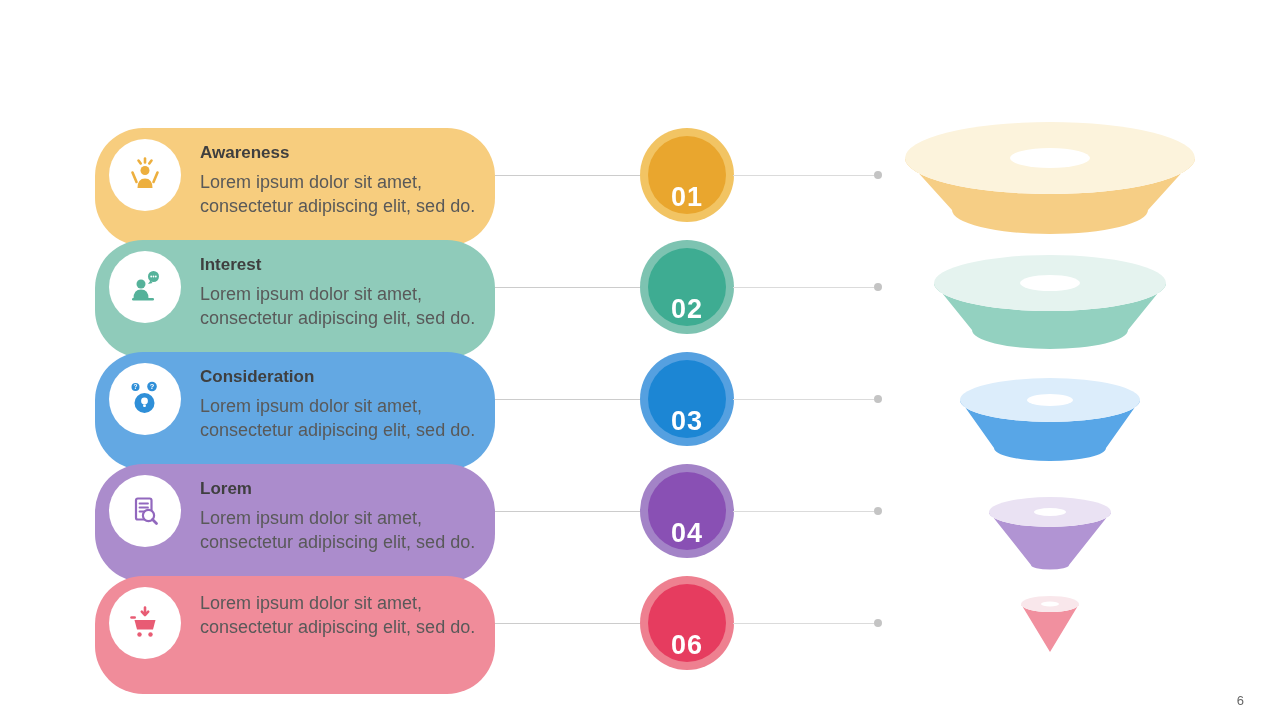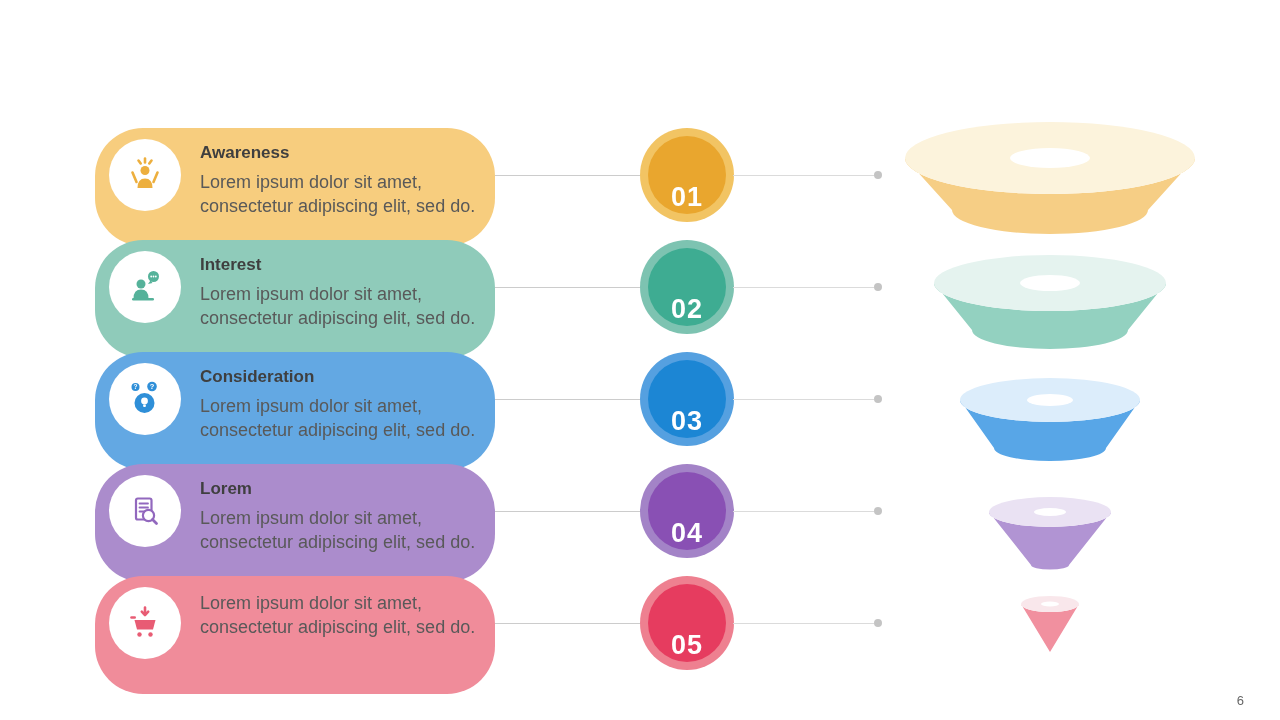--- a/index.html
+++ b/index.html
@@ -182,21 +182,21 @@
         </svg>
       </div>
       <div class="texts">
         <div class="stage-desc">Lorem ipsum dolor sit amet,
 consectetur adipiscing elit, sed do.</div>
       </div>
     </div>
     <div class="line1"></div>
     <div class="num-outer">
       <div class="num-inner">
-        <span>05</span>
+        <span>06</span>
       </div>
     </div>
     <div class="line2"></div>
     <div class="dot"></div>
   </div>
 
   <svg class="funnel" width="330" height="560" viewBox="0 0 330 560">
     <g>
       <path class="cone-side" d="M25,53 L72,105 A98,24 0 0 0 268,105 L315,53 A145,36 0 0 1 25,53 Z" fill="#F6CE85"></path>
       <ellipse class="cone-top" cx="170" cy="53" rx="145" ry="36" fill="#FCF3DC"></ellipse>

